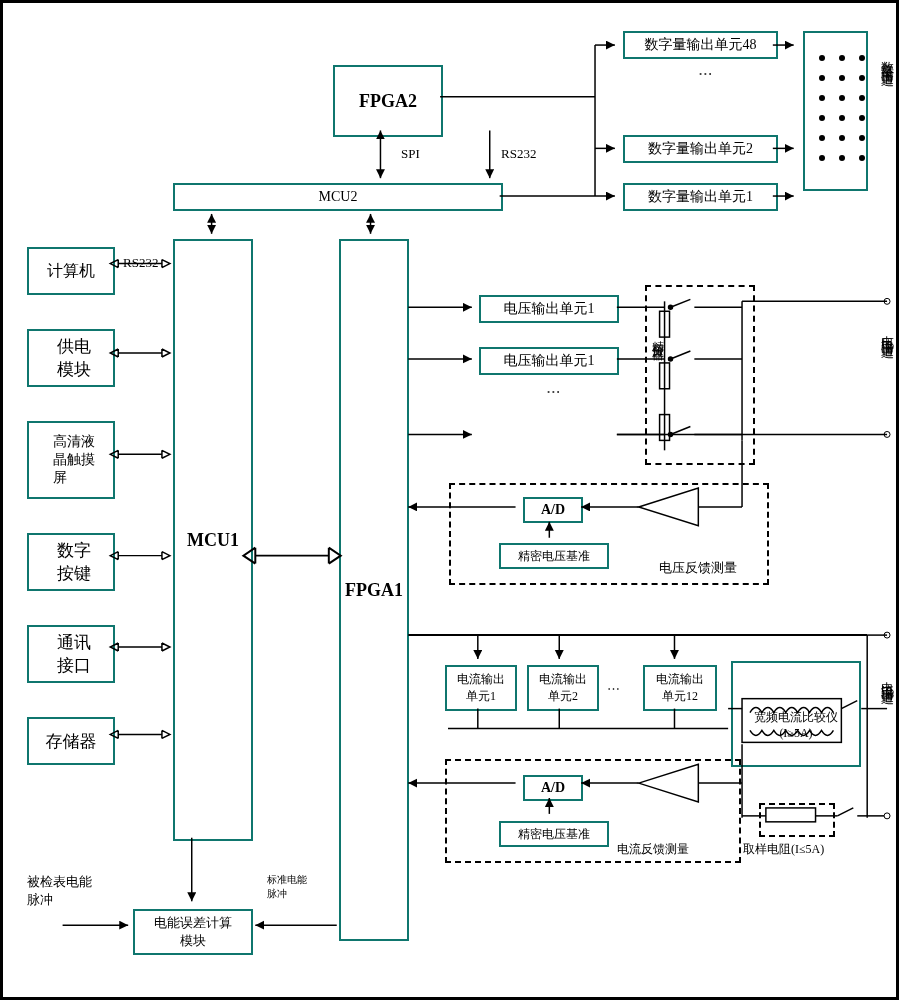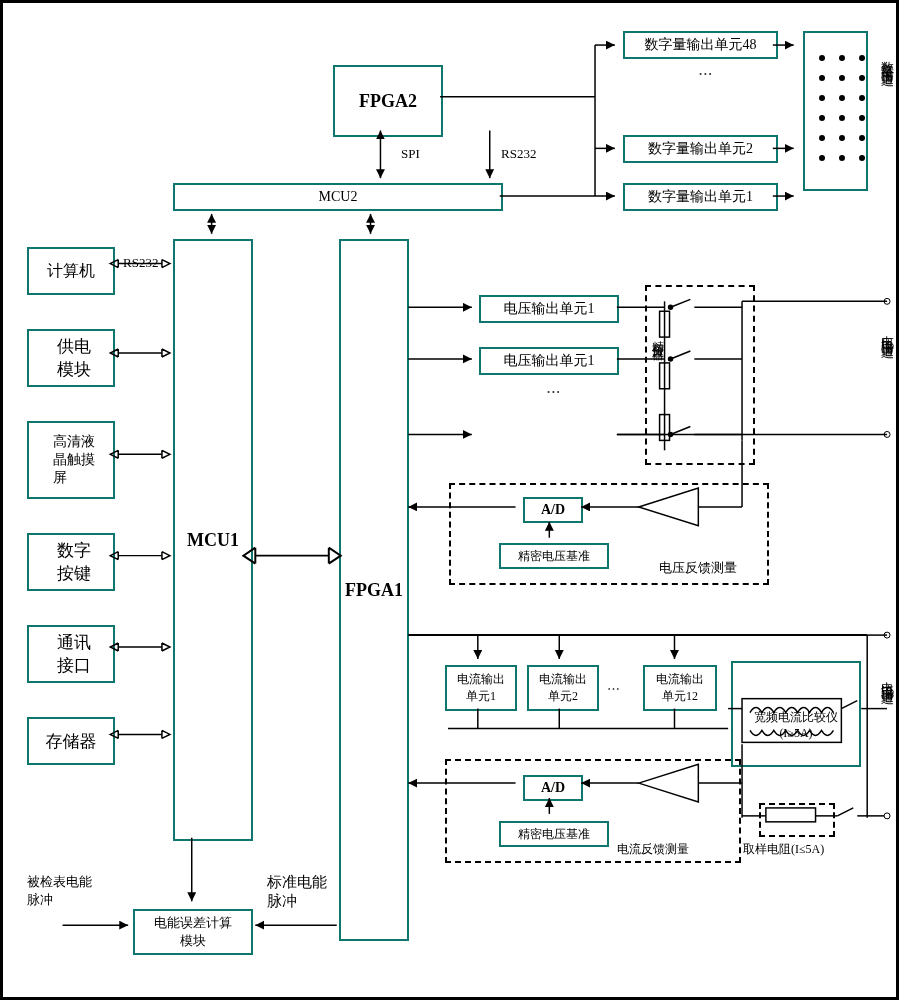--- a/index.html
+++ b/index.html
@@ -105,21 +105,21 @@
 
   <div style="position:absolute; left:756px; top:800px; width:76px; height:34px; border:2px dashed #000;"></div>
   <div class="label" style="left:740px; top:838px; font-size:12px;">取样电阻(I≤5A)</div>
 
   <div class="label vtext" style="left:875px; top:668px;">电流输出通道</div>
 
   <div class="box" style="left:130px; top:906px; width:120px; height:46px; font-size:13px; white-space:pre;">电能误差计算
 模块</div>
   <div class="label" style="left:24px; top:870px; white-space:pre; font-size:13px;">被检表电能
 脉冲</div>
-  <div class="label" style="left:264px; top:870px; white-space:pre; font-size:15px;">标准电能
+  <div class="label" style="left:264px; top:870px; white-space:pre; font-size:10px;">标准电能
 脉冲</div>
 
   <svg class="overlay" viewBox="0 0 899 1000">
     <defs>
       <marker id="arrow" markerWidth="8" markerHeight="8" refX="6" refY="3" orient="auto">
           <path d="M0,0 L6,3 L0,6 Z" fill="#000"></path>
         </marker>
       <marker id="darrow" markerWidth="8" markerHeight="8" refX="6" refY="3" orient="auto-start-reverse">
           <path d="M0,0 L6,3 L0,6 Z" fill="#000"></path>
         </marker>

